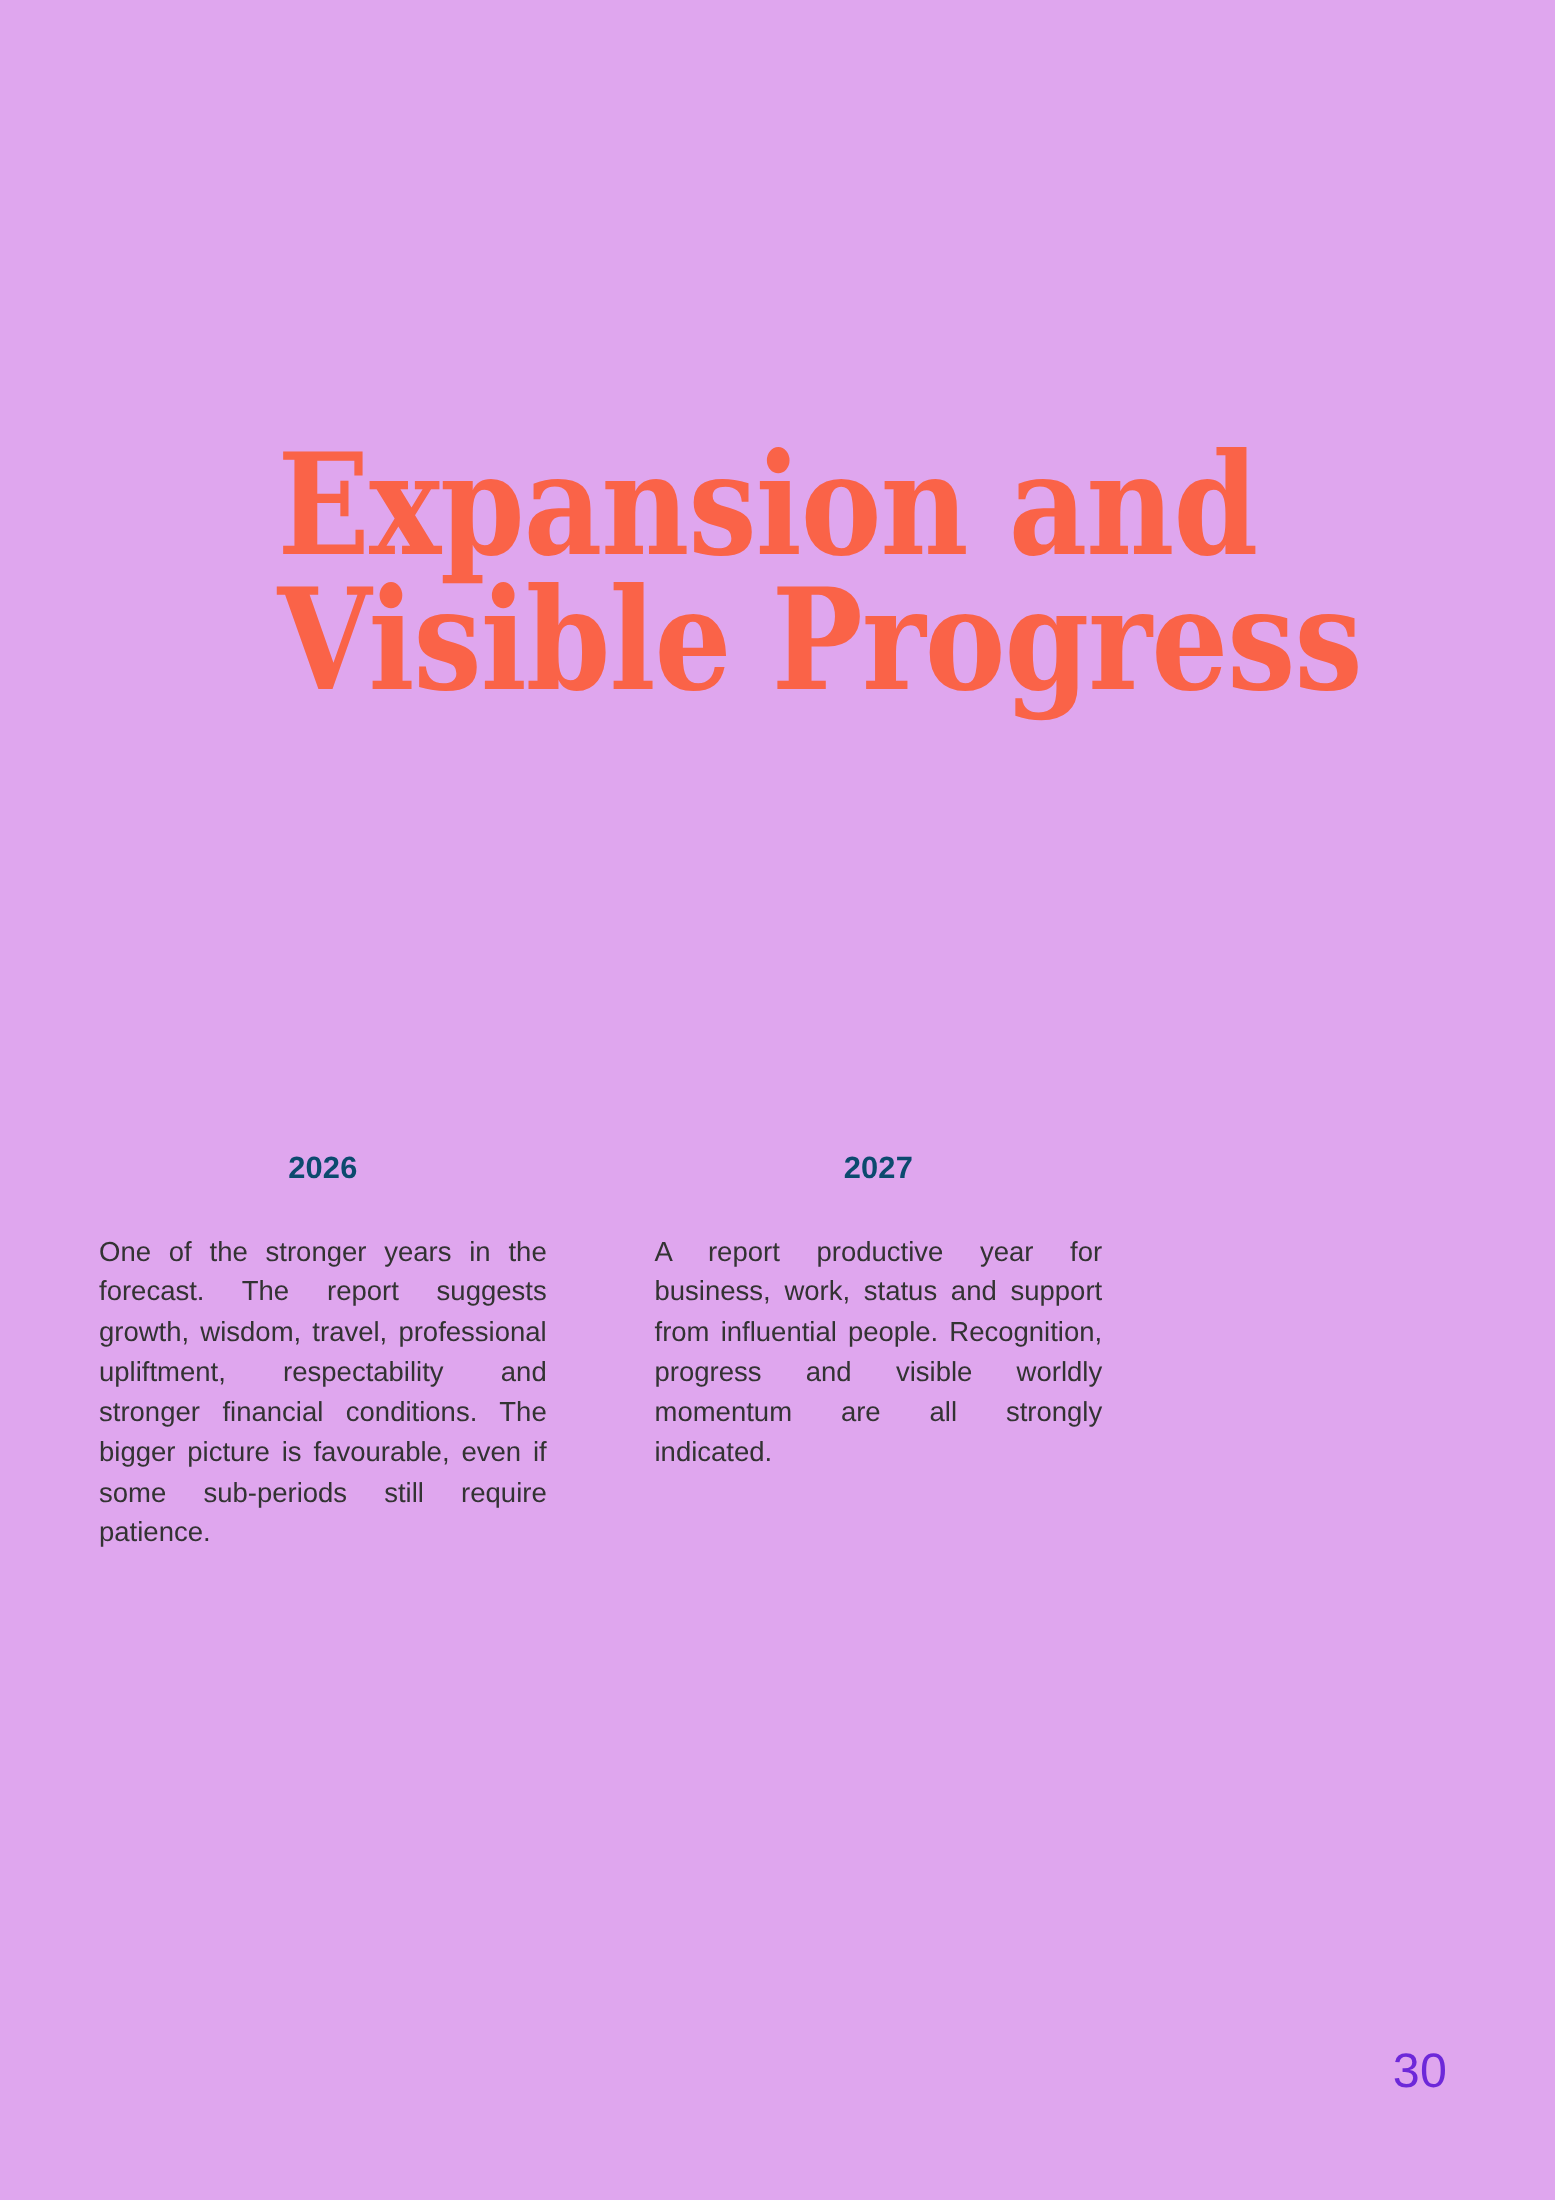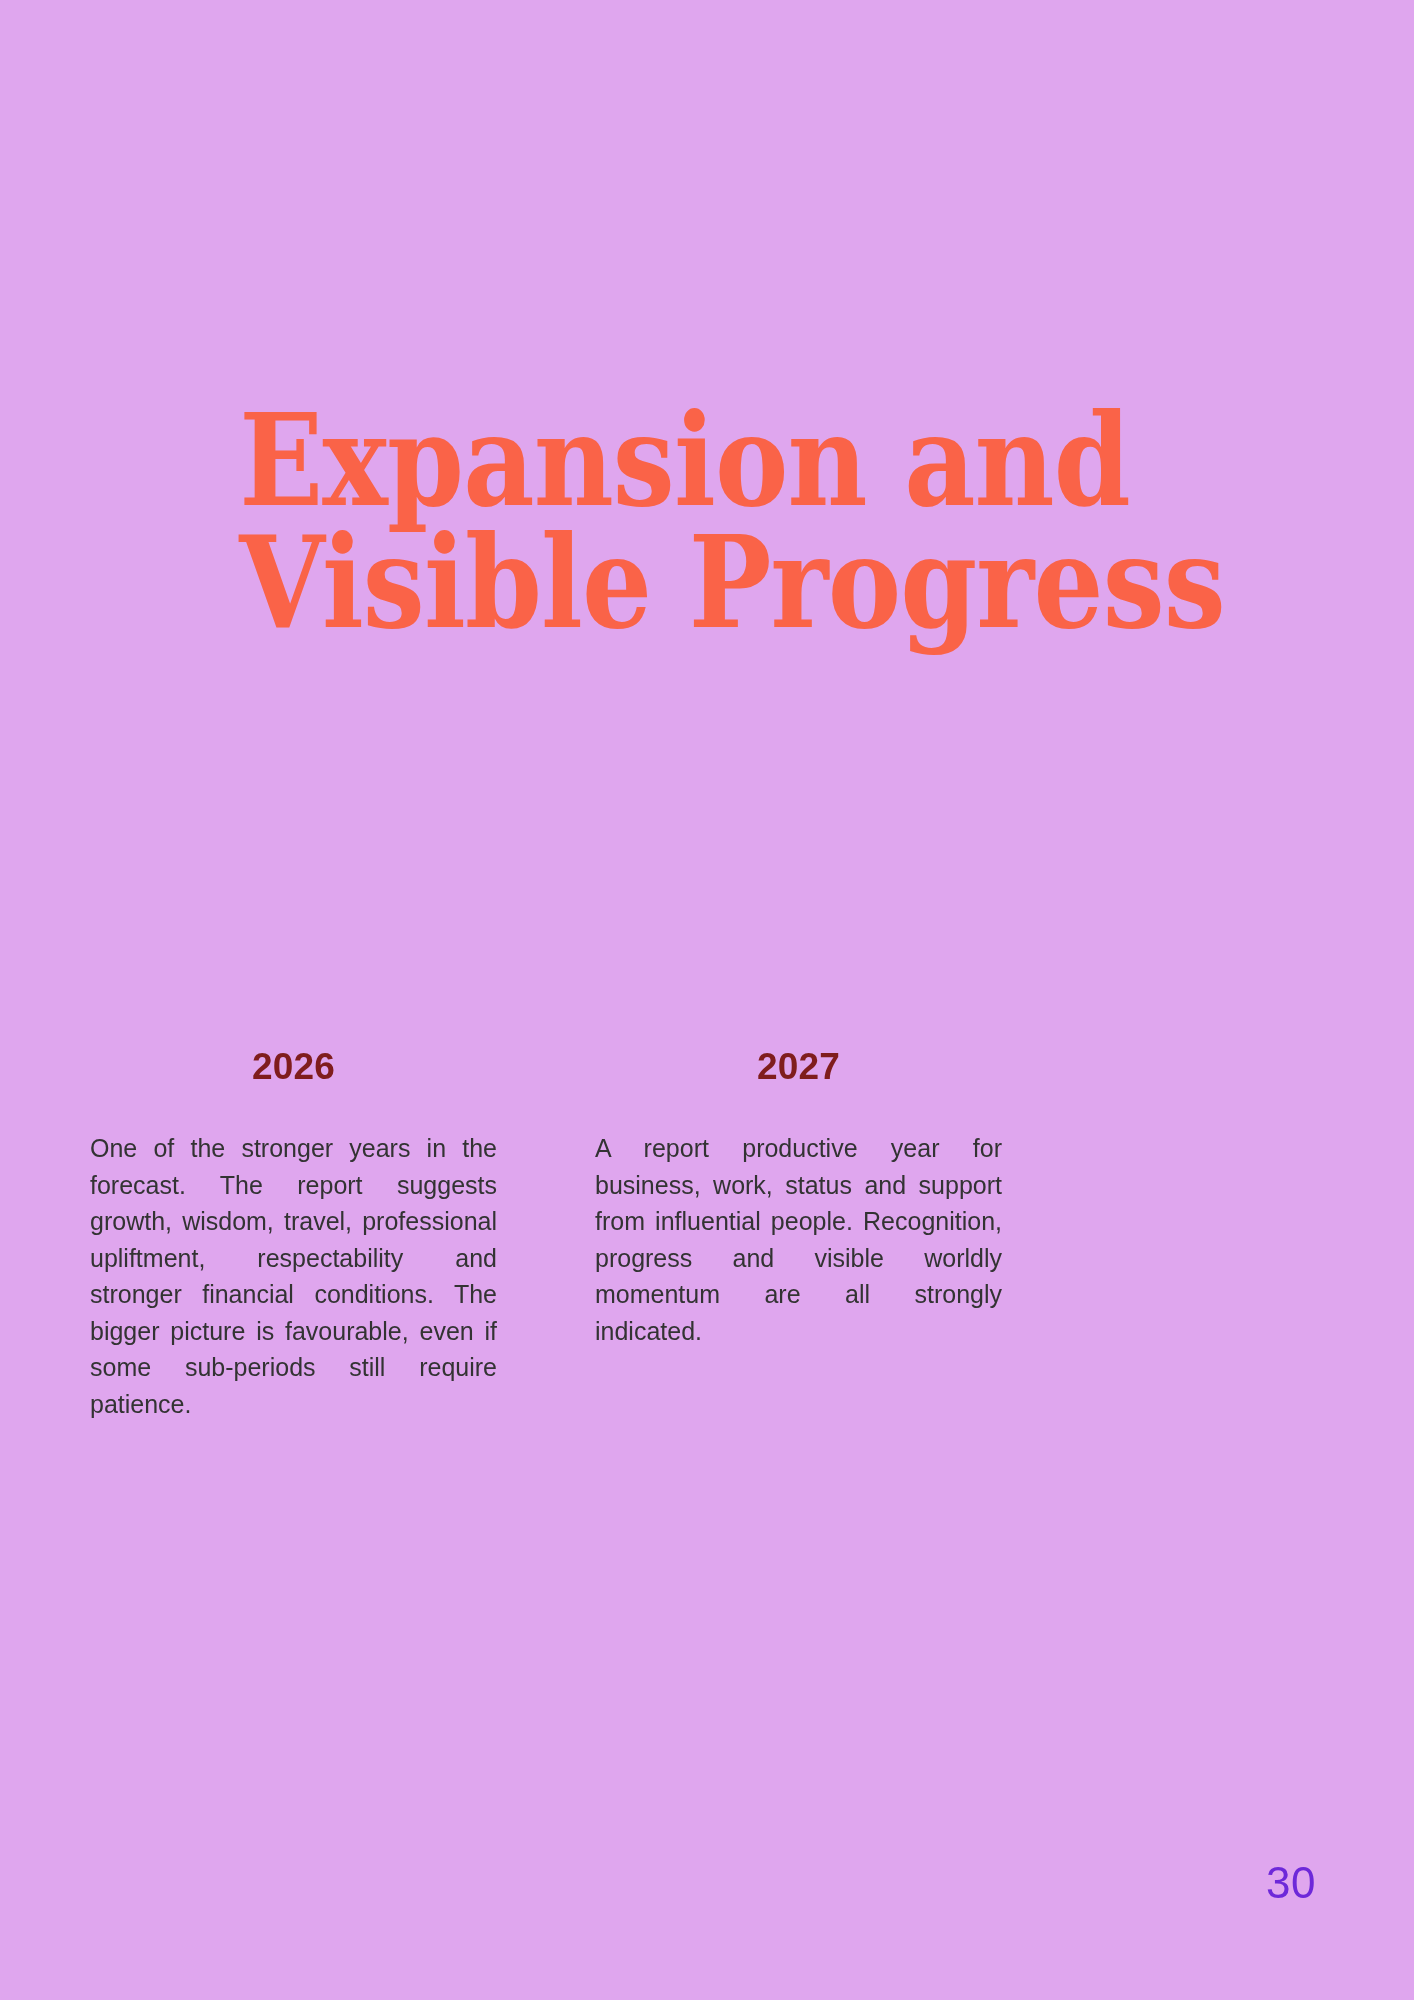--- a/index.html
+++ b/index.html
@@ -21,21 +21,21 @@
     position: absolute;
     inset: 0;
     width: 1414px;
     height: 2000px;
     background: #dfa6ee;
   }
 
   
   .title-block {
     position: absolute;
-    left: 107px;
+    left: 120px;
     top: 400px;
     width: 945px;
     text-align: right;
   }
 
   .title-line {
     display: block;
     font-family: "DejaVu Serif", "Liberation Serif", serif;
     font-weight: 700;
     color: #fa6348;
@@ -58,23 +58,23 @@
     gap: 98px;
   }
 
   .column {
     width: 407px;
   }
 
   .col-heading {
     font-family: "Liberation Sans", sans-serif;
     font-weight: 700;
-    font-size: 37px;
+    font-size: 28px;
     line-height: 1.2;
-    color: #7f1d1d;
+    color: #0c4a6e;
     text-align: center;
     letter-spacing: 0.2px;
     margin: 0 0 41px 0;
   }
 
   .col-body {
     font-family: "Liberation Sans", sans-serif;
     font-weight: 400;
     font-size: 25px;
     line-height: 1.46;

